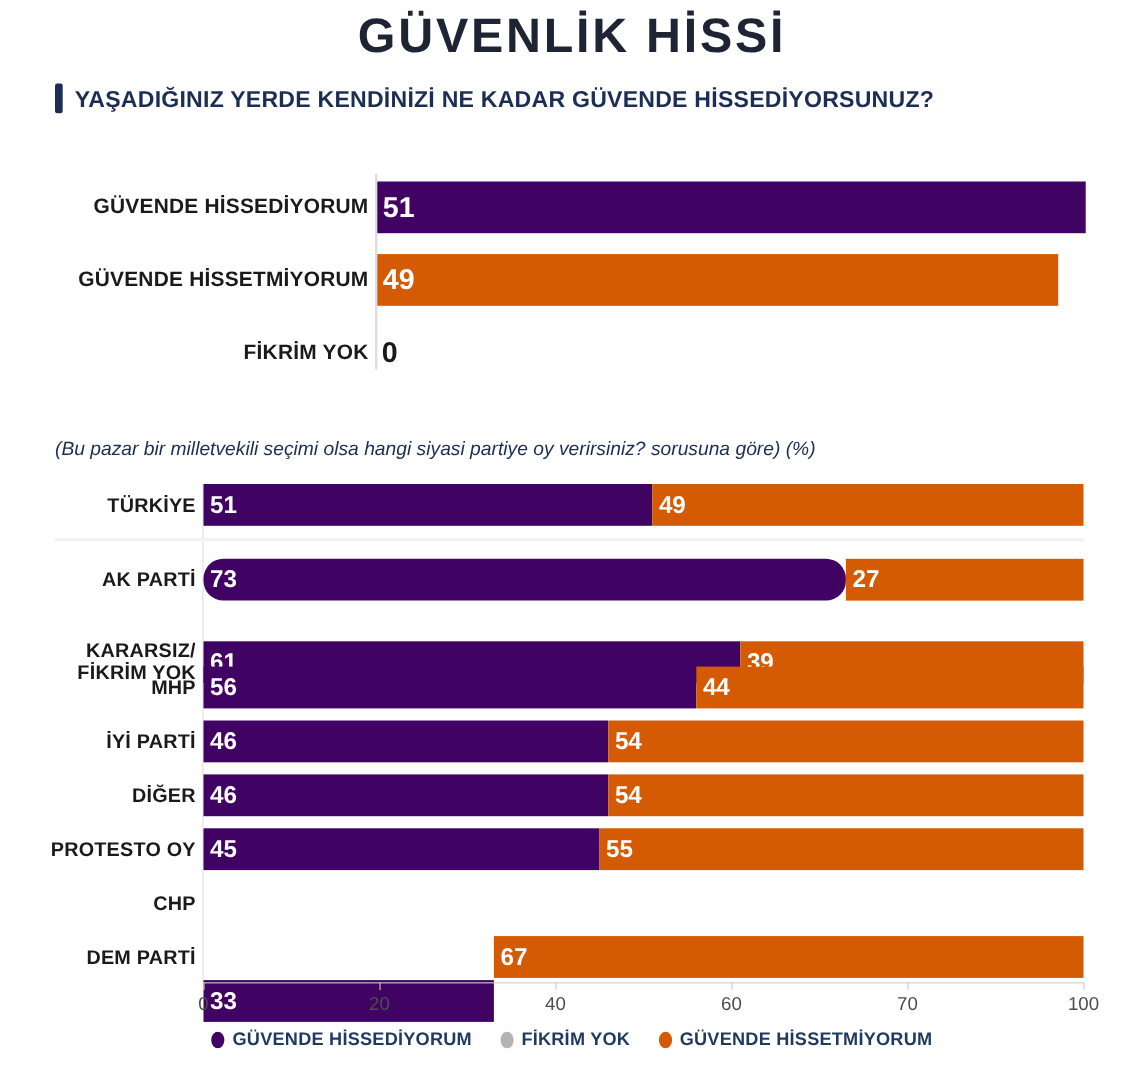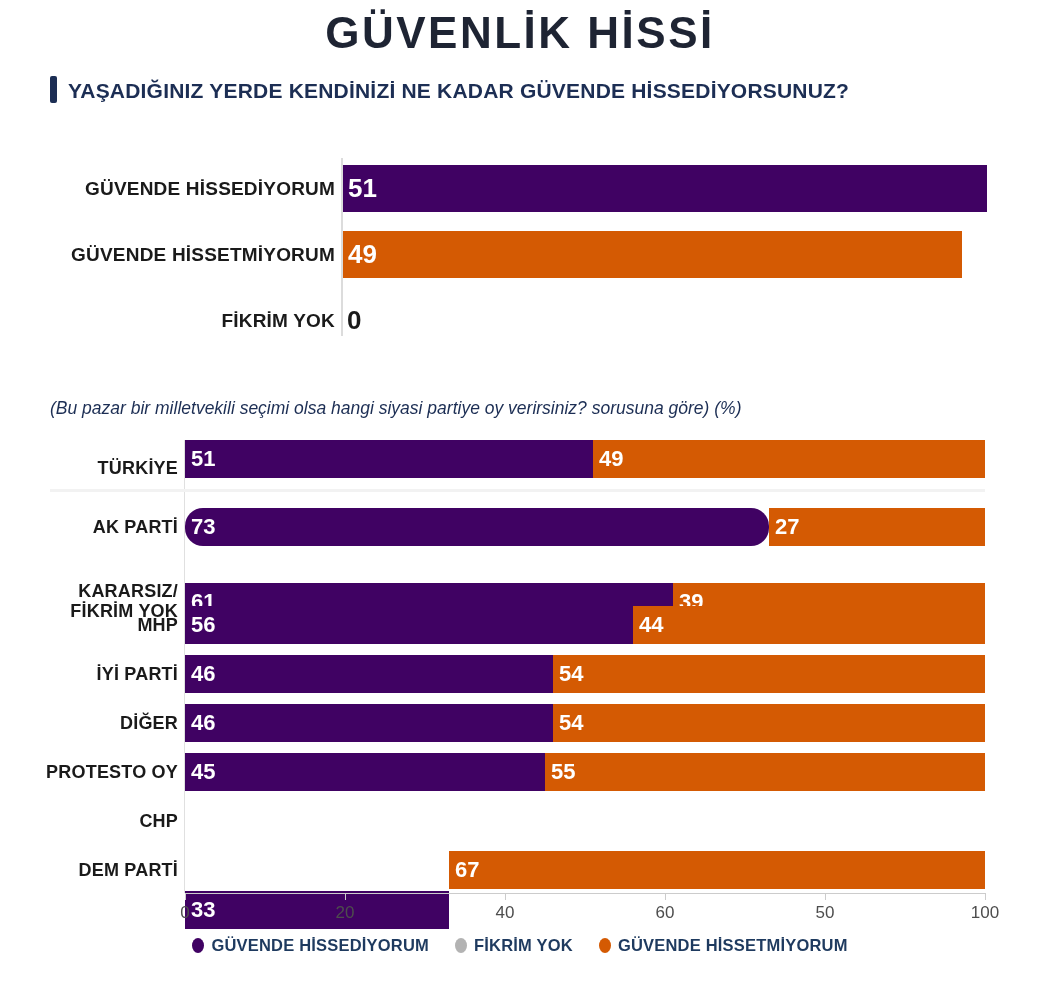--- a/index.html
+++ b/index.html
@@ -104,21 +104,21 @@
         </div>
       </div>
   </div>
 
   <div class="note-text">(Bu pazar bir milletvekili seçimi olsa hangi siyasi partiye oy verirsiniz? sorusuna göre) (%)</div>
 
   <div class="party-chart">
     <div class="party-baseline"></div>
     <div class="row-separator"></div>
     <div>
-        <div class="p-row" style="top: 440px; align-items: flex-end;">
+        <div class="p-row" style="top: 440px;">
           <div class="p-label">TÜRKİYE</div>
           <div class="p-bars">
             <div class="p-seg" style="width: 51%; background: rgb(64, 2, 99);">
               <span class="p-val">51</span>
             </div>
             <div class="p-seg" style="width: 49%; background: rgb(212, 90, 3);">
               <span class="p-val">49</span>
             </div>
           </div>
         </div>
@@ -207,21 +207,21 @@
     <div>
         <div class="axis-tick" style="left: 185px;"></div>
         <div class="axis-tick-label" style="left: 185px;">0</div>
         <div class="axis-tick" style="left: 345px;"></div>
         <div class="axis-tick-label" style="left: 345px;">20</div>
         <div class="axis-tick" style="left: 505px;"></div>
         <div class="axis-tick-label" style="left: 505px;">40</div>
         <div class="axis-tick" style="left: 665px;"></div>
         <div class="axis-tick-label" style="left: 665px; text-align: right;">60</div>
         <div class="axis-tick" style="left: 825px;"></div>
-        <div class="axis-tick-label" style="left: 825px;">50</div>
+        <div class="axis-tick-label" style="left: 825px;">70</div>
         <div class="axis-tick" style="left: 985px;"></div>
         <div class="axis-tick-label" style="left: 985px;">100</div>
       </div>
   </div>
 
   <div class="legend">
       <div class="legend-item">
         <div class="legend-dot" style="background: rgb(64, 2, 99);"></div>
         <div class="legend-label">GÜVENDE HİSSEDİYORUM</div>
       </div>

